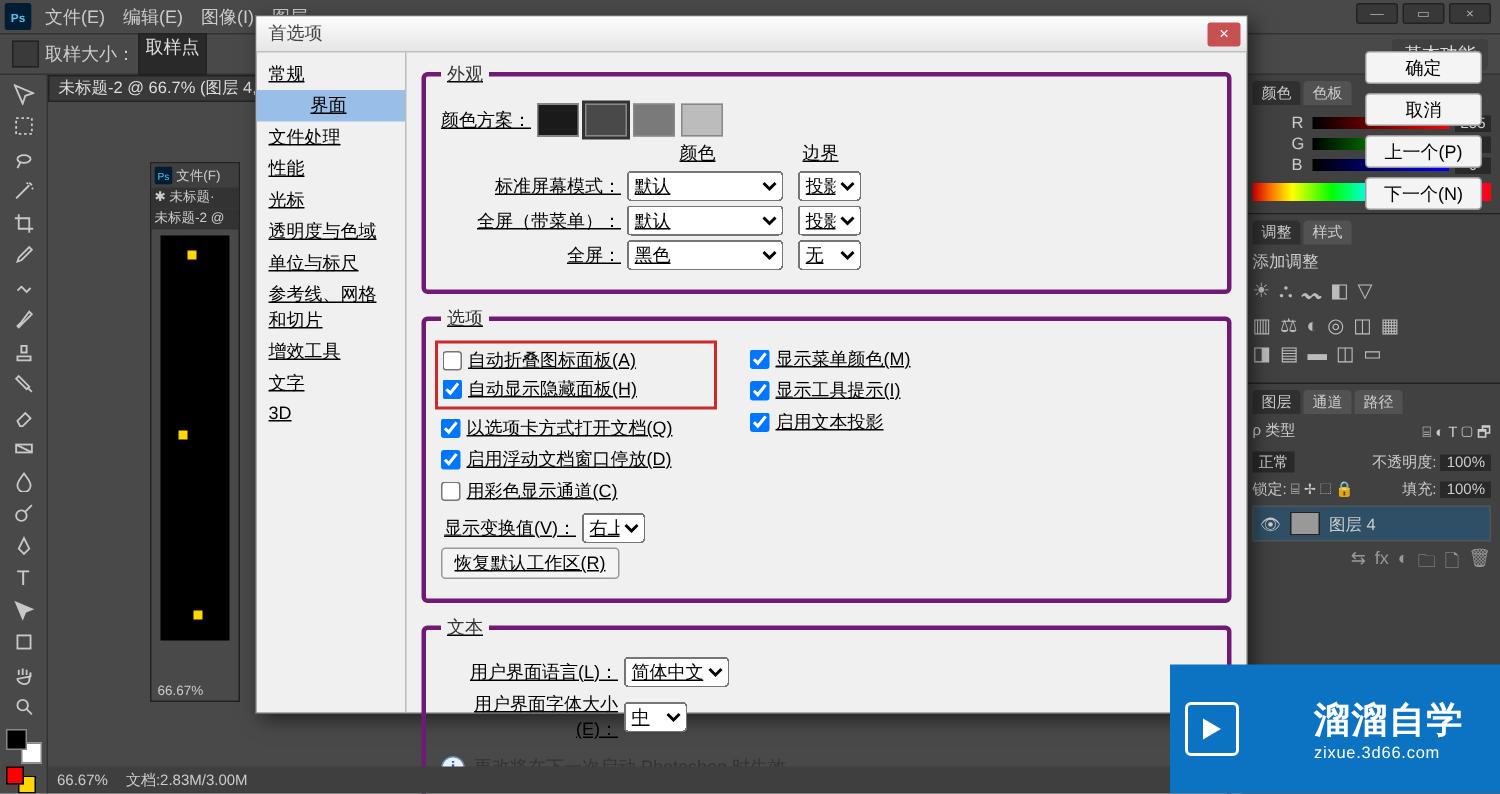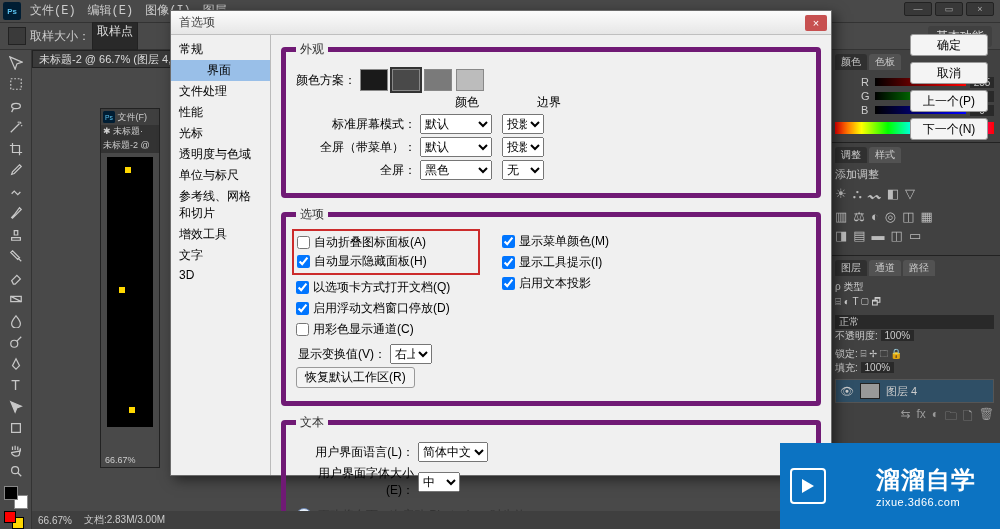--- a/index.html
+++ b/index.html
@@ -2,21 +2,21 @@
 <html><head>
 <meta charset="utf-8">
 <style>
 * { box-sizing: border-box; margin: 0; padding: 0; font-family: "Microsoft YaHei", "SimSun", sans-serif; }
 body { width: 1000px; height: 529px; background: #494949; overflow: hidden; position: relative; font-size: 12px; }
 
 
 .menubar { position:absolute; top:0; left:0; right:0; height:22px; background:#494949; display:flex; align-items:center; color:#ccc; }
 .menubar .ps-logo { width:24px; height:22px; display:flex; align-items:center; justify-content:center; }
 .menubar .ps-logo svg { width:18px; height:18px; }
-.menubar .menu-item { padding:0 6px; line-height:22px;font-family:Liberation Mono, monospace; }
+.menubar .menu-item { padding:0 6px; line-height:22px; }
 .win-controls { position:absolute; top:2px; right:6px; display:flex; gap:3px; }
 .win-controls .wc { width:28px; height:14px; background:#383838; color:#aaa; display:flex; align-items:center; justify-content:center; border:1px solid #222; border-radius:2px; font-size:9px; }
 
 
 .optbar { position:absolute; top:22px; left:0; right:0; height:28px; background:#494949; display:flex; align-items:center; color:#ccc; padding-left:4px; border-top:1px solid #333; border-bottom:1px solid #333; }
 .optbar .tool-icon { width:18px; height:18px; border:1px solid #222; margin:0 4px; background:#3a3a3a; }
 .optbar .sel { background:#292929; border:1px solid #222; color:#ddd; padding:0 4px; height:28px; margin-left:2px; }
 .optbar-right { margin-left:auto; padding:2px 8px; background:#404040; color:#ddd; border-radius:3px; margin-right:8px; }
 
 
@@ -44,51 +44,51 @@
 .slider-row .track { flex:1; height:8px; position:relative; }
 .slider-row .track.r { background:linear-gradient(90deg,#000,#f00); }
 .slider-row .track.g { background:linear-gradient(90deg,#000,#0f0); }
 .slider-row .track.b { background:linear-gradient(90deg,#000,#00f); }
 .slider-row .val { width:24px; background:#292929; text-align:center; font-size:10px; }
 .gradient-bar { height:12px; background:linear-gradient(90deg,#f00,#ff0,#0f0,#0ff,#00f,#f0f,#f00); margin-top:4px; }
 .icon-row { display:flex; gap:6px; margin:4px 0; color:#bbb; font-size:13px; }
 .layer-row { display:flex; align-items:center; background:#2f4f66; padding:3px 4px; gap:6px; border:1px solid #555; }
 .layer-row .thumb { width:20px; height:16px; background:#999; border:1px solid #222; }
 .layer-ctrl { display:flex; justify-content:flex-end; gap:6px; margin-top:4px; font-size:12px; color:#999;}
-.opacity-row { display:flex; justify-content:space-between; margin:4px 0; font-size:10px;flex-direction:column;}
+.opacity-row { display:flex; justify-content:space-between; margin:4px 0; font-size:10px;}
 .opacity-row .sel2{ background:#292929; padding:0 4px; }
 
 
 .dialog { position:absolute; top:10px; left:170px; width:662px; height:466px; background:#f0f0f0; border:1px solid #6b6b6b; box-shadow:4px 4px 12px rgba(0,0,0,.5); }
 .dlg-title { height:24px; background:linear-gradient(#fcfcfc,#e6e6e6); border-bottom:1px solid #bfbfbf; display:flex; align-items:center; padding-left:8px; font-size:12px; color:#444; }
 .dlg-title .spacer { flex:1; }
 .dlg-title .close { width:22px; height:16px; background:#c75050; color:#fff; display:flex; align-items:center; justify-content:center; border-radius:2px; font-size:11px; margin-right:4px; }
-.dlg-body { display:flex; height:440px; }
+.dlg-body { display:flex; height:440px;text-decoration:underline; }
 .dlg-nav { width:100px; border-right:1px solid #bbb; padding-top:4px; }
 .dlg-nav .nav-item { padding:2px 8px; font-size:12px; cursor:default; }
 .dlg-nav .nav-item.selected { background:#99bfe8;padding-left:36px; }
 .dlg-main { flex:1; padding:6px 10px 6px 10px; position:relative; }
 .dlg-btns { position:absolute; top:34px; right:12px; width:78px; display:flex; flex-direction:column; gap:6px; }
 .dlg-btns button { height:22px; font-size:12px; background:#f4f4f4; border:1px solid #999; border-radius:3px; }
 
-fieldset { border:5px solid #701a75; border-radius:4px; margin-bottom:8px; padding:8px 26px 10px 10px; }
+fieldset { border:3px solid #701a75; border-radius:4px; margin-bottom:8px; padding:8px 26px 10px 10px; }
 fieldset legend { font-size:12px; color:#333; padding:0 4px; }
 
 .row { display:flex; align-items:center; margin:3px 0; font-size:12px; }
 .row .lbl { text-align:right; margin-right:4px; }
 .row .lbl.w120 { width:120px; }
 .row .lbl.w90 { width:90px; }
 .swatchbox { width:28px; height:22px; border:1px solid #888; margin-right:4px; cursor:pointer; }
 .swatchbox.sel { outline:2px solid #333; }
 
 .combo { display:inline-flex; align-items:center; }
 .combo select { font-size:12px; height:20px; }
 .combo .sm { width:42px; }
 .combo .md { width:70px; }
-.combo .lg { width:72px; }
+.combo .lg { width:104px; }
 
 .two-col { display:flex; gap:26px; }
 .two-col .col { display:flex; flex-direction:column; }
 
 .highlight-box { border:2px solid #cc2b2b; padding:1px 3px 1px 3px; margin:-2px -4px 2px -4px; }
 
 label.cb { display:flex; align-items:center; gap:4px; margin:2px 0; font-size:12px; }
 label.cb input { width:13px; height:13px; }
 
 .col-heads { display:flex; }

